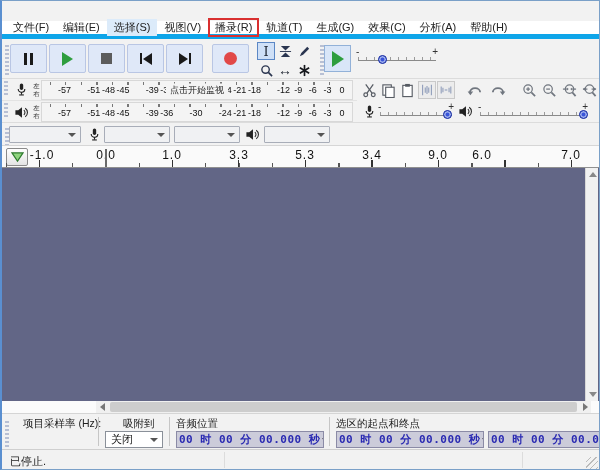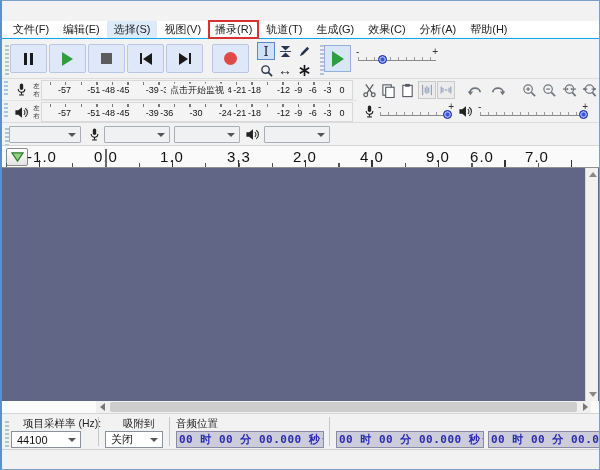--- a/index.html
+++ b/index.html
@@ -8,21 +8,21 @@
   #app { position:relative; width:600px; height:470px; background:#f2f2f2; border:1px solid #7aa0c8; border-left:2px solid #5a8fd0; overflow:hidden; }
 
   
   .titlebar { position:absolute; top:0; left:0; right:0; height:20px; background:#fff; display:flex; align-items:center; }
   .app-logo { width:14px; height:14px; margin:0 6px 0 7px; }
   .title-text { font-size:11px; color:#333; }
   .win-btns { position:absolute; right:0; top:0; height:20px; display:flex; }
   .win-btn { width:36px; height:20px; display:flex; align-items:center; justify-content:center; color:#555; font-size:12px; cursor:default; }
 
   
-  .menubar { position:absolute; top:20px; left:0; right:0; height:18px; background:#fff; border-bottom:1px solid #0ea5e9; display:flex; align-items:center; padding-left:4px; }
+  .menubar { position:absolute; top:20px; left:0; right:0; height:18px; background:#fff; border-bottom:5px solid #0ea5e9; display:flex; align-items:center; padding-left:4px; }
   .menu-item { padding:1px 7px; font-size:11px; color:#222; white-space:nowrap; }
   .menu-item.hl { background:#dcebfa; }
   .menu-item.red-box { border:2px solid #d93030; padding:0 5px; }
 
   
   .grip { width:4px; align-self:stretch; margin:2px 2px; background:repeating-linear-gradient(180deg,#b8c0d4 0 2px,transparent 2px 4px); }
   .icon svg { display:block; }
 
   
   .row1 { position:absolute; top:38px; left:0; right:0; height:40px; background:#f2f2f2; border-bottom:1px solid #dcdcdc; }
@@ -65,21 +65,21 @@
 
   
   .device-bar { position:absolute; top:122px; left:0; right:0; height:23px; background:#f2f2f2; border-bottom:1px solid #d6d6d6; }
   .combo { position:absolute; top:3px; height:17px; background:#f0f1f3; border:1px solid #a8adb8; border-radius:1px; }
   .combo .chev { position:absolute; right:4px; top:6px; width:0; height:0; border-left:4px solid transparent; border-right:4px solid transparent; border-top:4px solid #555; }
   .dev-icon { position:absolute; top:4px; }
 
   
   .ruler { position:absolute; top:145px; left:0; right:0; height:22px; background:#fafafa; border-bottom:1px solid #909090; }
   .pin-btn { position:absolute; left:4px; top:2px; width:22px; height:18px; background:linear-gradient(#ffffff,#e4e4e4); border:1px solid #8a8a8a; border-radius:2px; display:flex; align-items:center; justify-content:center; }
-  .rlabel { position:absolute; top:2px; transform:translateX(-50%); font-size:15px; color:#111; letter-spacing:1px; white-space:nowrap; }
+  .rlabel { position:absolute; top:2px; transform:translateX(-50%); font-size:12px; color:#111; letter-spacing:1px; white-space:nowrap; }
   .ruler .minor { position:absolute; left:0; right:0; bottom:0; height:4px; background:repeating-linear-gradient(90deg,#555 0 1px,transparent 1px 33.25px); background-position-x:4px; }
   .ruler .major { position:absolute; left:0; right:0; bottom:0; height:7px; background:repeating-linear-gradient(90deg,#333 0 1px,transparent 1px 66.5px); background-position-x:37px; }
   .cursor-line { position:absolute; left:103px; top:3px; bottom:0; width:2px; background:#6a6a6a; }
 
   
   .track-area { position:absolute; top:167px; left:0; right:0; height:233px; background:#626686; }
   .vscroll { position:absolute; top:0; right:1px; width:13px; height:233px; background:#f1f1f1; border-left:1px solid #d8d8d8; }
   .vscroll .up { position:absolute; top:4px; left:3px; width:0; height:0; border-left:4px solid transparent; border-right:4px solid transparent; border-bottom:5px solid #888; }
   .vscroll .down { position:absolute; bottom:4px; left:3px; width:0; height:0; border-left:4px solid transparent; border-right:4px solid transparent; border-top:5px solid #888; }
 
@@ -461,25 +461,25 @@
       <span class="icon">
           <svg viewBox="0 0 14 12" width="13" height="11">
             <polygon points="1,1 13,1 7,10" fill="#8fd47f" stroke="#2d7a2d" stroke-width="1.2"></polygon>
           </svg>
         </span>
     </div>
     <span class="rlabel" style="left:40px">-1.0</span>
     <span class="rlabel" style="left:104px">0.0</span>
     <span class="rlabel" style="left:170px">1.0</span>
     <span class="rlabel" style="left:237px">3.3</span>
-    <span class="rlabel" style="left:303px">2.0</span>
-    <span class="rlabel" style="left:370px">4.0</span>
+    <span class="rlabel" style="left:303px">5.3</span>
+    <span class="rlabel" style="left:370px">3.4</span>
     <span class="rlabel" style="left:436px">9.0</span>
     <span class="rlabel" style="left:480px">6.0</span>
-    <span class="rlabel" style="left:535px">7.0</span>
+    <span class="rlabel" style="left:569px">7.0</span>
     <div class="minor"></div>
     <div class="major"></div>
     <div class="cursor-line"></div>
   </div>
 
   <div class="track-area">
     <div class="vscroll">
       <span class="up"></span>
       <span class="down"></span>
     </div>
@@ -492,40 +492,43 @@
       </div>
     <div class="hs-thumb"></div>
     <div class="hs-arrow" style="right:8px">
         <span class="arr-r"></span>
       </div>
   </div>
 
   <div class="sel-bar">
     <div class="grip" style="position:absolute;left:1px;top:5px;height:27px;"></div>
     <span class="sel-label" style="left:21px">项目采样率 (Hz):</span>
-    <div class="sel-combo" style="left:9px;width:70px;">
-      <span>44100</span>
-      <span class="chev"></span>
-    </div>
     <div class="sel-sep" style="left:96px"></div>
     <span class="sel-label" style="left:121px">吸附到</span>
     <div class="sel-combo" style="left:103px;width:58px;">
       <span>关闭</span>
       <span class="chev"></span>
     </div>
     <div class="sel-sep" style="left:167px"></div>
     <span class="sel-label" style="left:174px">音频位置</span>
     <div class="timefield" style="left:174px;width:148px;">
       <span class="tval">00 时 00 分 00.000 秒</span>
       <span class="caret">▾</span>
     </div>
     <div class="sel-sep" style="left:327px"></div>
+    <span class="sel-label" style="left:334px">选区的起点和终点</span>
     <div class="timefield" style="left:334px;width:148px;">
       <span class="tval">00 时 00 分 00.000 秒</span>
       <span class="caret">▾</span>
     </div>
     <div class="timefield" style="left:486px;width:113px;border-right:none;">
       <span class="tval">00 时 00 分 00.000 秒</span>
     </div>
   </div>
 
+  <div class="statusbar">
+    <span class="status-text">已停止.</span>
+    <div class="st-sep" style="left:222px"></div>
+    <div class="st-sep" style="left:520px"></div>
+    <div class="resize-grip"></div>
+  </div>
 
 </div>
 
 </body></html>

